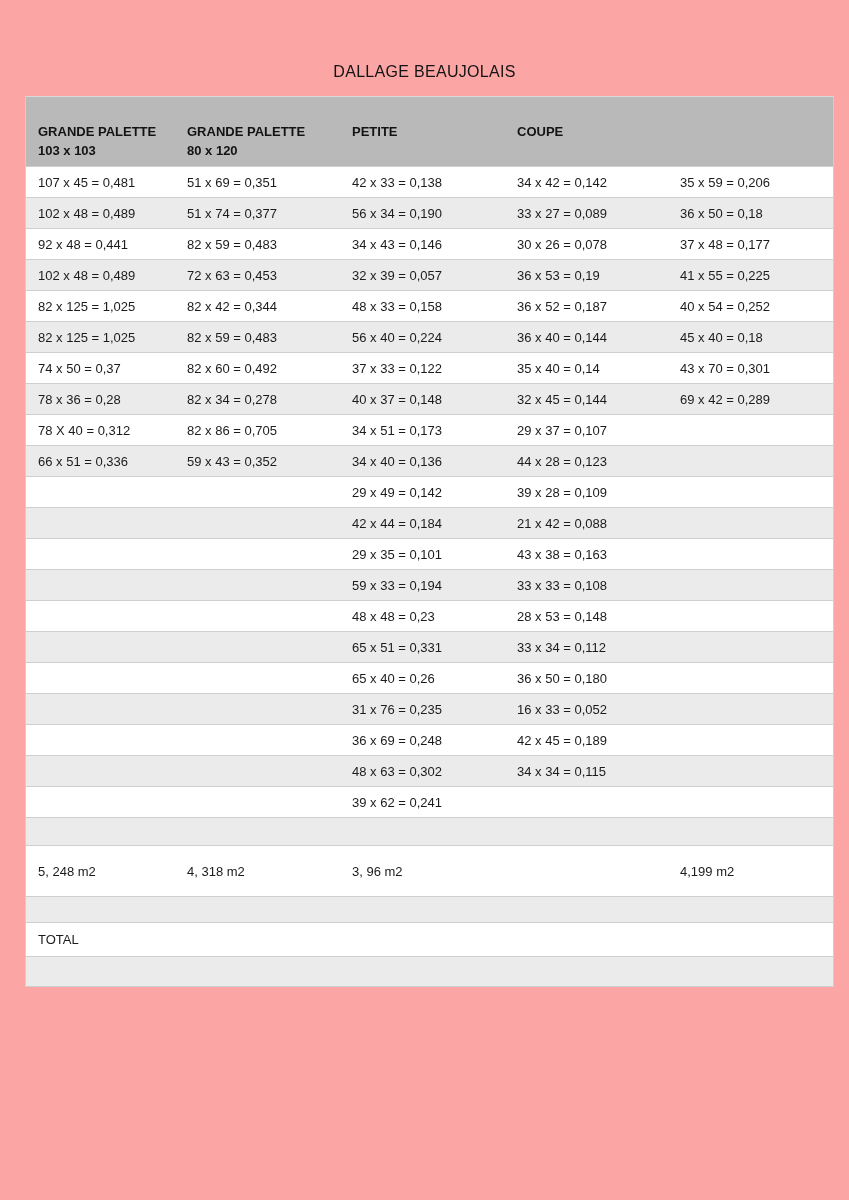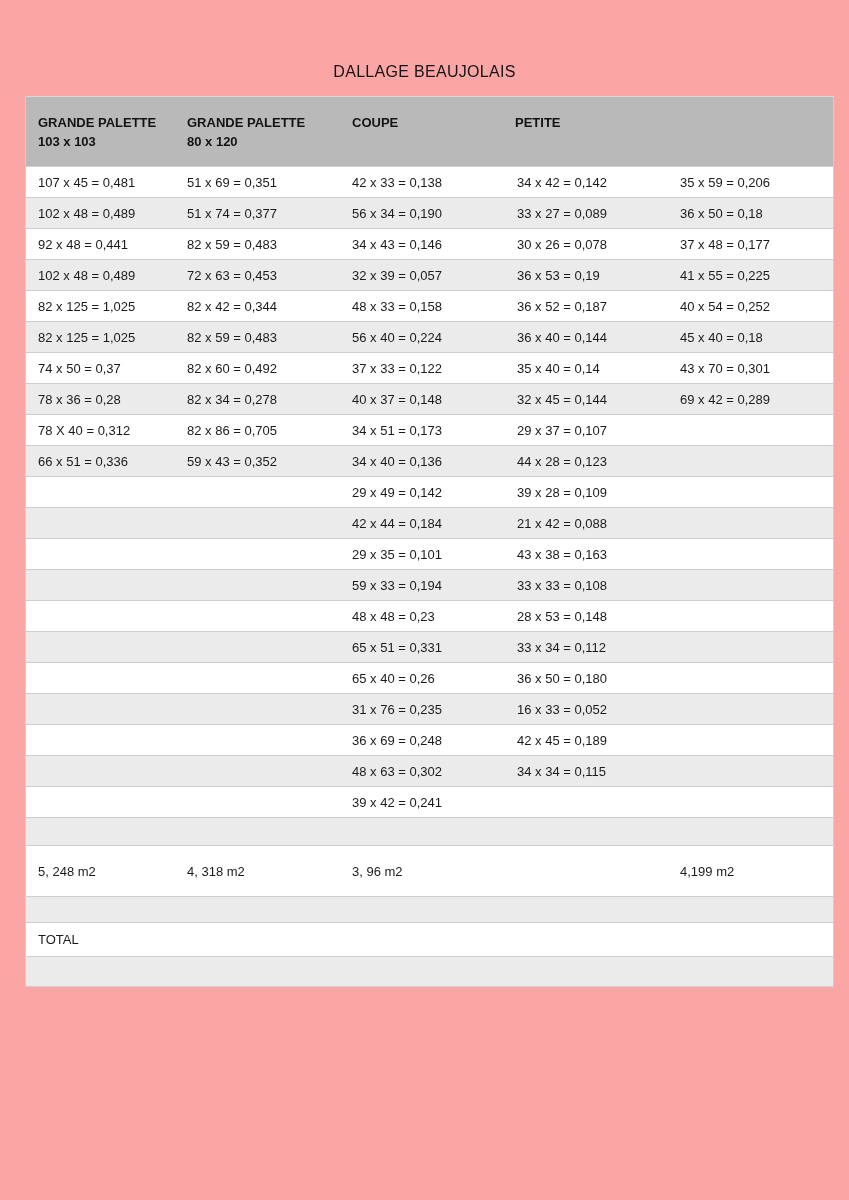--- a/index.html
+++ b/index.html
@@ -49,21 +49,21 @@
   .c1{width:149px;}
   .c2{width:165px;}
   .c3{width:165px;}
   .c4{width:163px;border-right-width:30px;}
   .c5{width:165px;border-right-width:0;}
   .row.stripe .cell{background:var(--stripe,#ebebeb);}
   .row.header .cell{
     background:var(--header-bg,#b9b9b9);
     border-right-width:0;
     display:block;
-    padding-top:17px;
+    padding-top:26px;
     font-weight:bold;
     font-size:13px;
     line-height:1.45;
     color:#131313;
   }
   .row.header .cell span{display:block;}
 </style>
 </head>
 <body>
 
@@ -74,26 +74,26 @@
   <div class="sheet">
     <div class="row header h-header">
       <div class="cell c1">
         <span>GRANDE PALETTE</span>
         <span>103 x 103</span>
       </div>
       <div class="cell c2">
         <span>GRANDE  PALETTE</span>
         <span>80 x 120</span>
       </div>
+      <div class="cell c3">
+        <span>PETITE</span>
+        <span></span>
+      </div>
       <div class="cell c4">
         <span>COUPE</span>
-        <span></span>
-      </div>
-      <div class="cell c3">
-        <span>PETITE</span>
         <span></span>
       </div>
       <div class="cell c5">
         <span></span>
         <span></span>
       </div>
     </div>
 
   <div class="row h-data">
         <div class="cell c1">107 x 45 = 0,481</div>
@@ -231,21 +231,21 @@
       <div class="row h-data stripe">
         <div class="cell c1"></div>
         <div class="cell c2"></div>
         <div class="cell c3">48 x 63 = 0,302</div>
         <div class="cell c4">34 x 34 = 0,115</div>
         <div class="cell c5"></div>
       </div>
       <div class="row h-data">
         <div class="cell c1"></div>
         <div class="cell c2"></div>
-        <div class="cell c3">39 x 42 = 0,241</div>
+        <div class="cell c3">39 x 62 = 0,241</div>
         <div class="cell c4"></div>
         <div class="cell c5"></div>
       </div>
       <div class="row h-sp-a stripe">
         <div class="cell c1"></div>
         <div class="cell c2"></div>
         <div class="cell c3"></div>
         <div class="cell c4"></div>
         <div class="cell c5"></div>
       </div>

